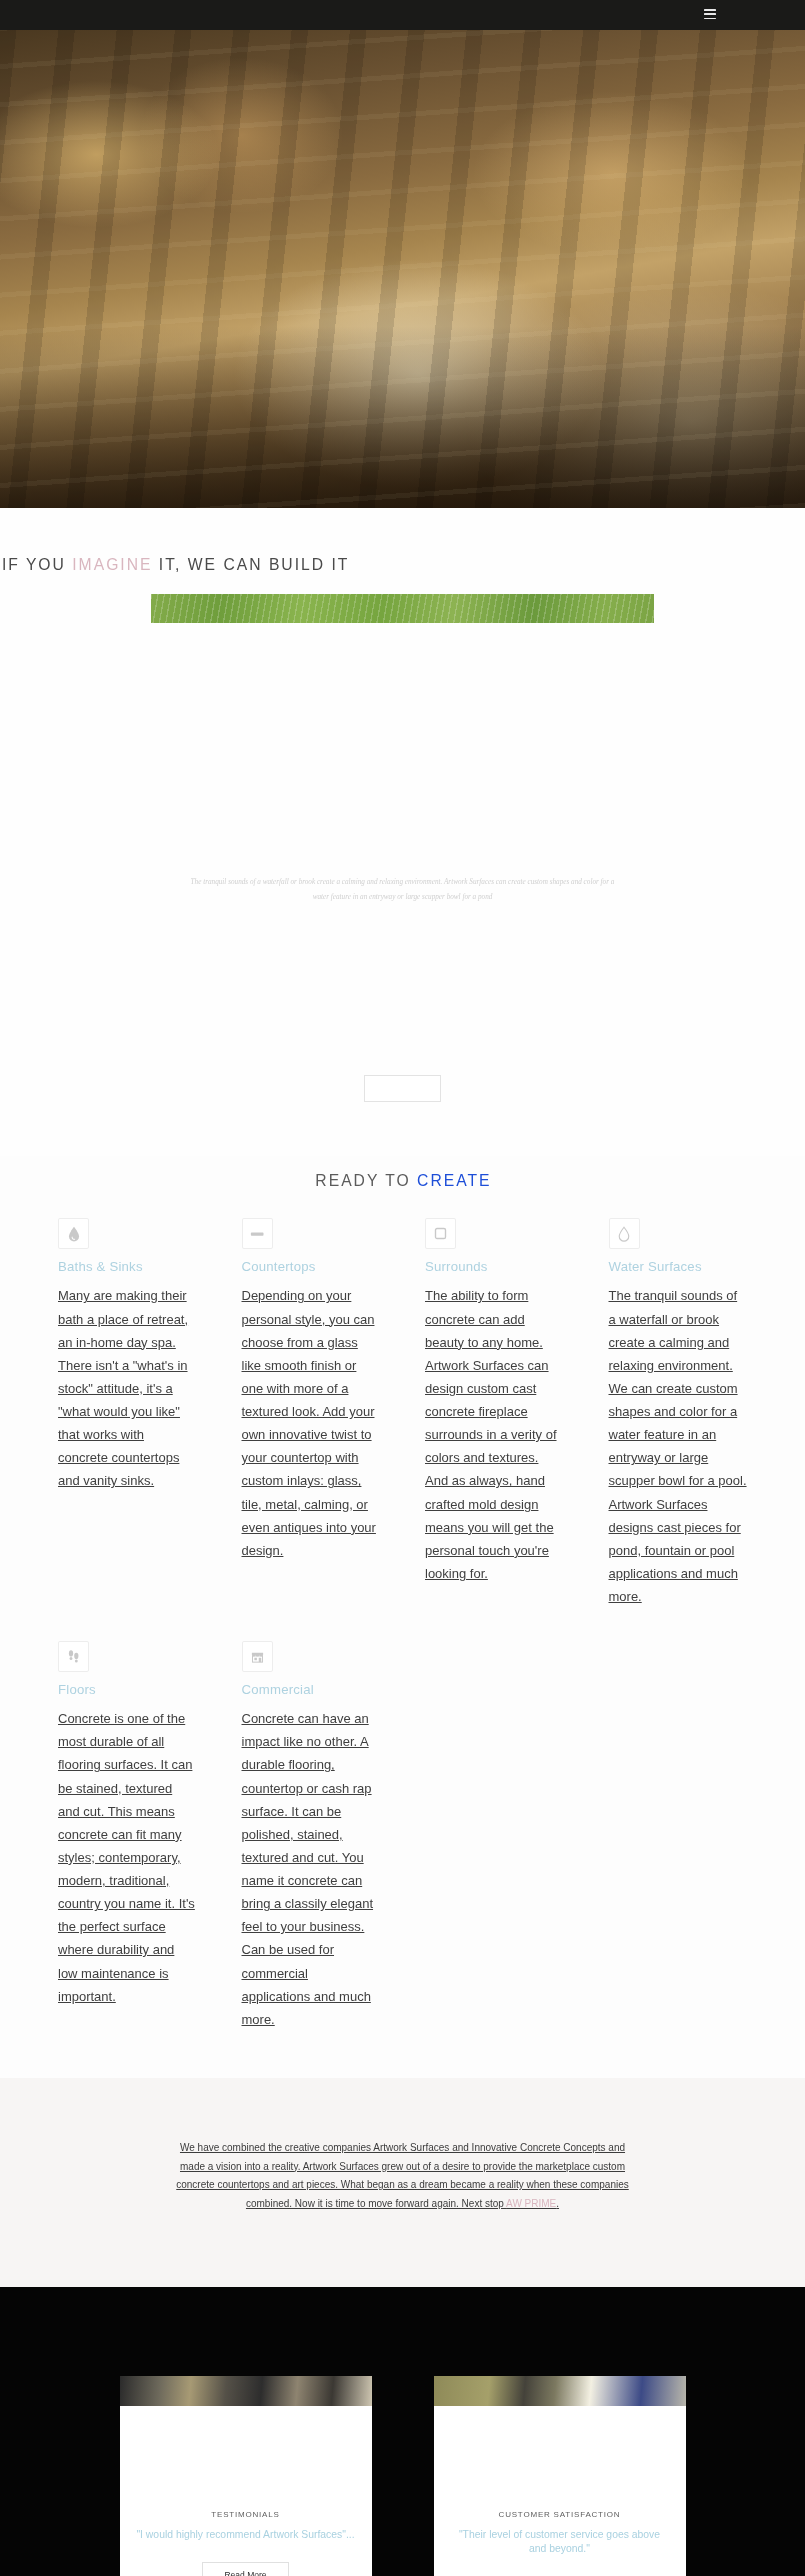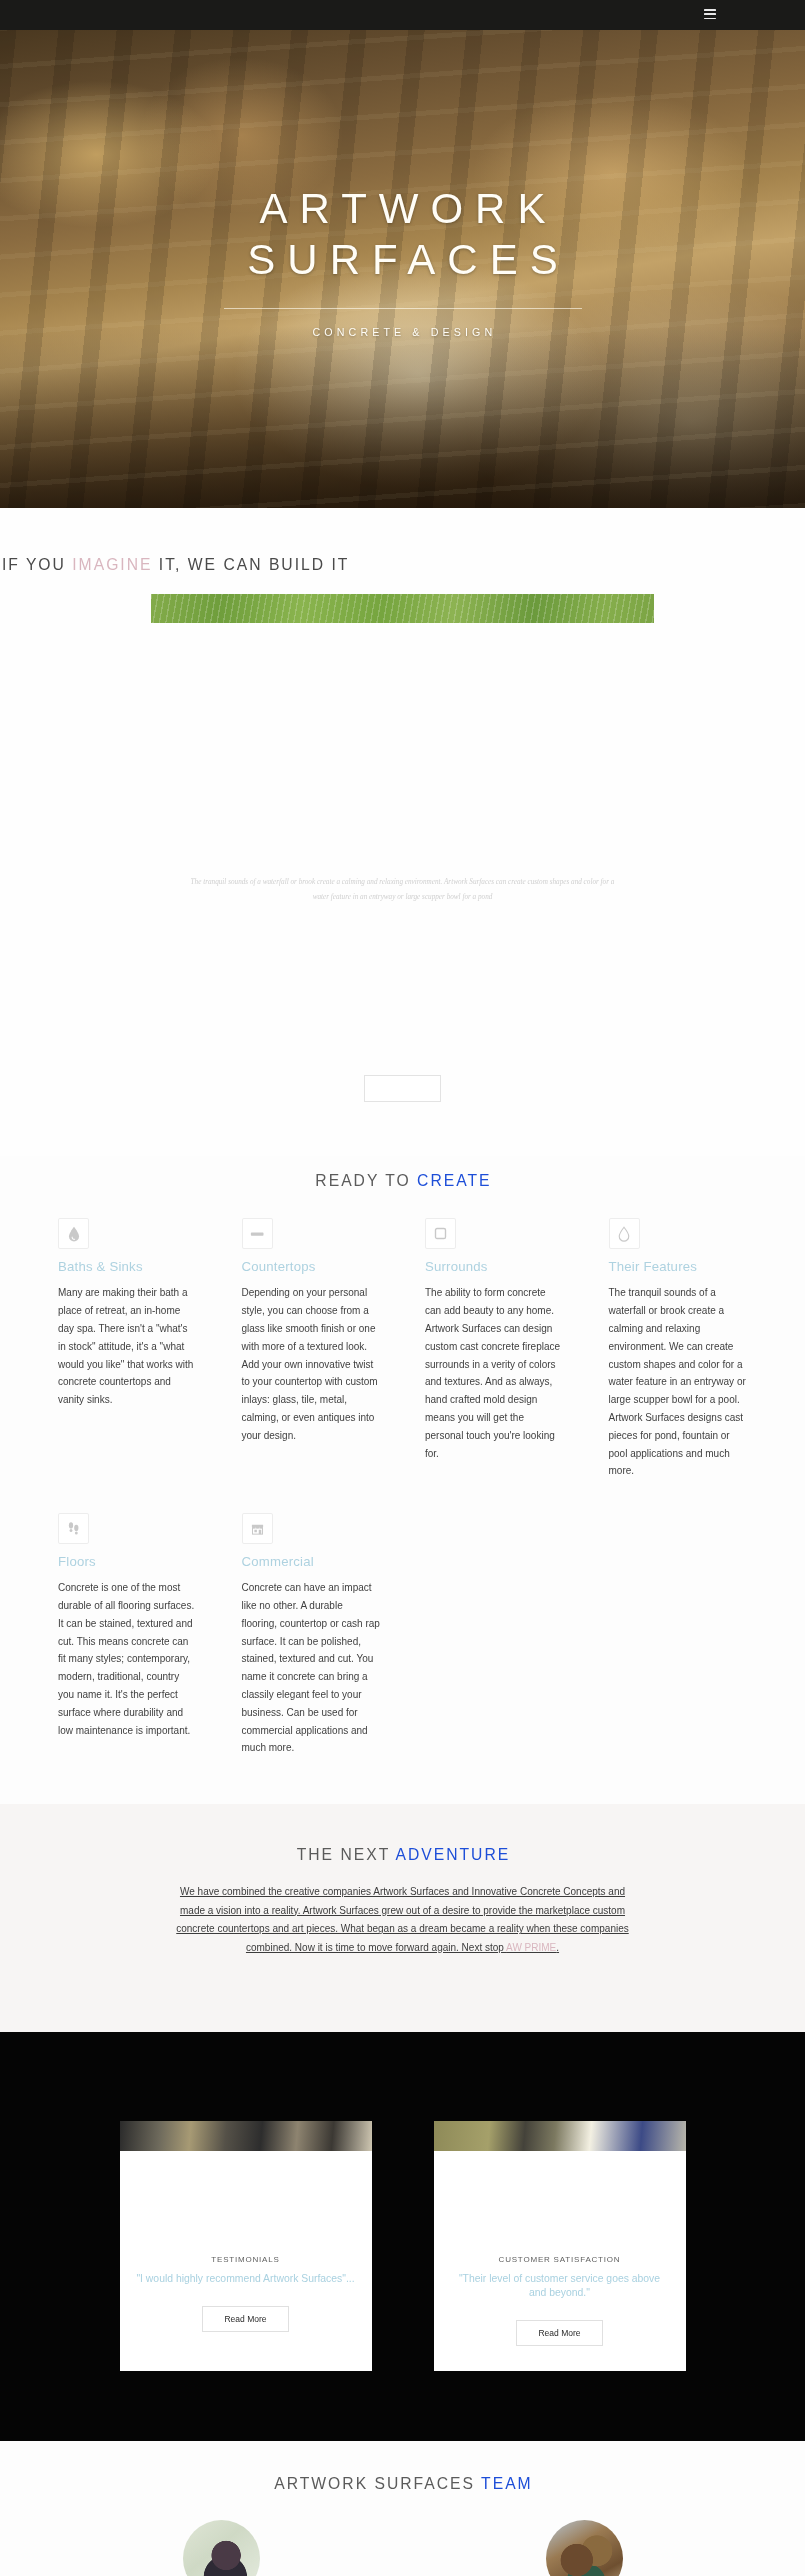--- a/index.html
+++ b/index.html
@@ -194,23 +194,24 @@
   }
   .svc-icon svg { display: block; }
   .svc-title {
     font-size: 13.2px;
     font-weight: 300;
     color: #aed2e0;
     letter-spacing: 0.2px;
     margin-bottom: 10.7px;
   }
   .svc-body {
-    font-size: 10px;
+    font-size: 13px;
     line-height: 1.78;
     color: #3f3f3f;
+    text-decoration: underline;
   }
 
   
   .adventure {
     background: #f7f5f4;
     padding: 42px 0 70px;
     text-align: center;
   }
   .adv-body {
     width: 465px;
@@ -315,28 +316,20 @@
 <div class="topbar">
   <div class="hamburger">
     <span></span>
     <span></span>
     <span></span>
   </div>
 </div>
 
 <section class="hero">
   <div class="hero-photo"></div>
-  <div class="hero-inner">
-    <div class="hero-title">
-      <div>ARTWORK</div>
-      <div>SURFACES</div>
-    </div>
-    <div class="hero-rule"></div>
-    <div class="hero-sub">CONCRETE &amp; DESIGN</div>
-  </div>
 </section>
 
 <section class="imagine-sec">
   <h2 class="imagine-head">
     <span>IF YOU </span><span class="accent">IMAGINE</span><span> IT, WE CAN BUILD IT</span>
   </h2>
 
   <div class="green-strip"></div>
 
   <p class="water-quote">The tranquil sounds of a waterfall or brook create a calming and relaxing environment. Artwork Surfaces can create custom shapes and color for a water feature in an entryway or large scupper bowl for a pond</p>
@@ -383,21 +376,21 @@
       <div class="svc-title">Surrounds</div>
       <div class="svc-body">The ability to form concrete can add beauty to any home. Artwork Surfaces can design custom cast concrete fireplace surrounds in a verity of colors and textures. And as always, hand crafted mold design means you will get the personal touch you're looking for.</div>
     </div>
 
     <div class="svc-card">
       <div class="svc-icon">
         <svg width="14" height="16.4" viewBox="0 0 22 26">
             <path d="M11 2 C11 2 3.5 11.5 3.5 16.5 A7.5 7.5 0 0 0 18.5 16.5 C18.5 11.5 11 2 11 2 Z" fill="none" stroke="#c9c9c9" stroke-width="1.8"></path>
           </svg>
       </div>
-      <div class="svc-title">Their Features</div>
+      <div class="svc-title">Water Surfaces</div>
       <div class="svc-body">The tranquil sounds of a waterfall or brook create a calming and relaxing environment. We can create custom shapes and color for a water feature in an entryway or large scupper bowl for a pool.  Artwork Surfaces designs cast pieces for pond, fountain or pool applications and much more.</div>
     </div>
 
     <div class="svc-card">
       <div class="svc-icon">
         <svg width="15" height="16.4" viewBox="0 0 24 26">
             <ellipse cx="8" cy="8.5" rx="3.4" ry="5" fill="#c9c9c9"></ellipse>
             <ellipse cx="8" cy="16.5" rx="2.3" ry="2.4" fill="#c9c9c9"></ellipse>
             <ellipse cx="16.5" cy="12.5" rx="3.4" ry="5" fill="#c9c9c9"></ellipse>
             <ellipse cx="16.5" cy="20.5" rx="2.3" ry="2.4" fill="#c9c9c9"></ellipse>
@@ -417,23 +410,20 @@
           </svg>
       </div>
       <div class="svc-title">Commercial</div>
       <div class="svc-body">Concrete can have an impact like no other. A durable flooring, countertop or cash rap surface. It can be polished, stained, textured and cut. You name it concrete can bring a classily elegant feel to your business. Can be used for commercial applications and much more.</div>
     </div>
 
   </div>
 </section>
 
 <section class="adventure">
-  <h2 class="sec-head">
-    <span>THE NEXT </span><span class="accent-soft">ADVENTURE</span>
-  </h2>
   <p class="adv-body">
     <span>We have combined the creative companies Artwork Surfaces and Innovative Concrete Concepts and made a vision into a reality. Artwork Surfaces grew out of a desire to provide the marketplace custom concrete countertops and art pieces. What began as a dream became a reality when these companies combined. Now it is time to move forward again. Next stop </span><span class="accent">AW PRIME</span><span>.</span>
   </p>
 </section>
 
 <section class="testimonials">
   <div class="test-row">
 
     <div class="test-card">
       <div class="test-photo"></div>

